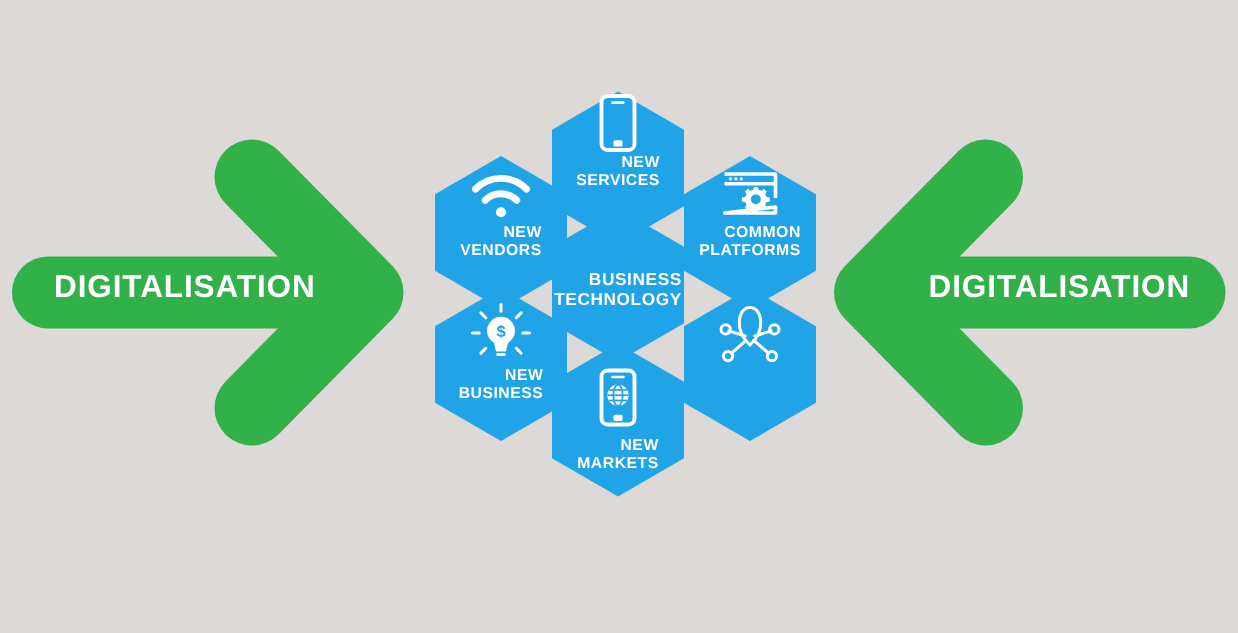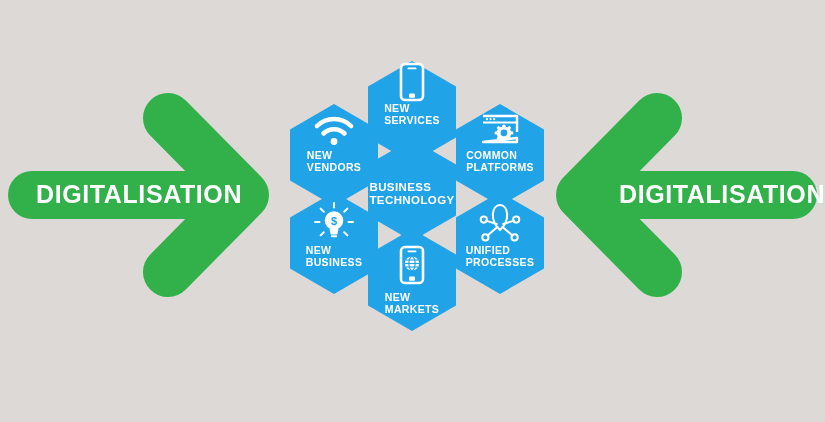--- a/index.html
+++ b/index.html
@@ -25,38 +25,38 @@
     left: 0; top: 0;
     width: 825px;
     height: 422px;
     display: block;
   }
   .arrow-label {
     position: absolute;
     color: #ffffff;
     font-family: "Liberation Sans", sans-serif;
     font-weight: bold;
-    font-size: 25px;
+    font-size: 21px;
     letter-spacing: 0.6px;
     white-space: nowrap;
   }
   #label-digitalisation {
     left: 36px;
     top: 180px;
   }
   #label-globalisation {
     left: 619px;
     top: 180px;
   }
   .hex-label {
     position: absolute;
     color: #ffffff;
     font-family: "Liberation Sans", sans-serif;
     font-weight: bold;
-    text-align: left;
+    text-align: right;
     line-height: 1.12;
     letter-spacing: 0.35px;
     white-space: pre-line;
     font-size: 10.5px;
     transform: translate(-50%, 0);
   }
   .hex-label.center-label {
     font-size: 11.5px;
     letter-spacing: 0.4px;
   }
@@ -192,20 +192,18 @@
   <div class="arrow-label" id="label-globalisation">DIGITALISATION</div>
 
   <div class="hex-label" style="left:412px; top:103px;">NEW
 SERVICES</div>
   <div class="hex-label" style="left:334px; top:150px;">NEW
 VENDORS</div>
   <div class="hex-label" style="left:500px; top:150px;">COMMON
 PLATFORMS</div>
   <div class="hex-label" style="left:334px; top:245px;">NEW
 BUSINESS</div>
-  <div class="hex-label" style="left:500px; top:245px;">UNIFIED
-PROCESSES</div>
   <div class="hex-label" style="left:412px; top:292px;">NEW
 MARKETS</div>
   <div class="hex-label center-label" style="left:412px; top:181px;">BUSINESS
 TECHNOLOGY</div>
 
 </div>
 
 </body></html>

